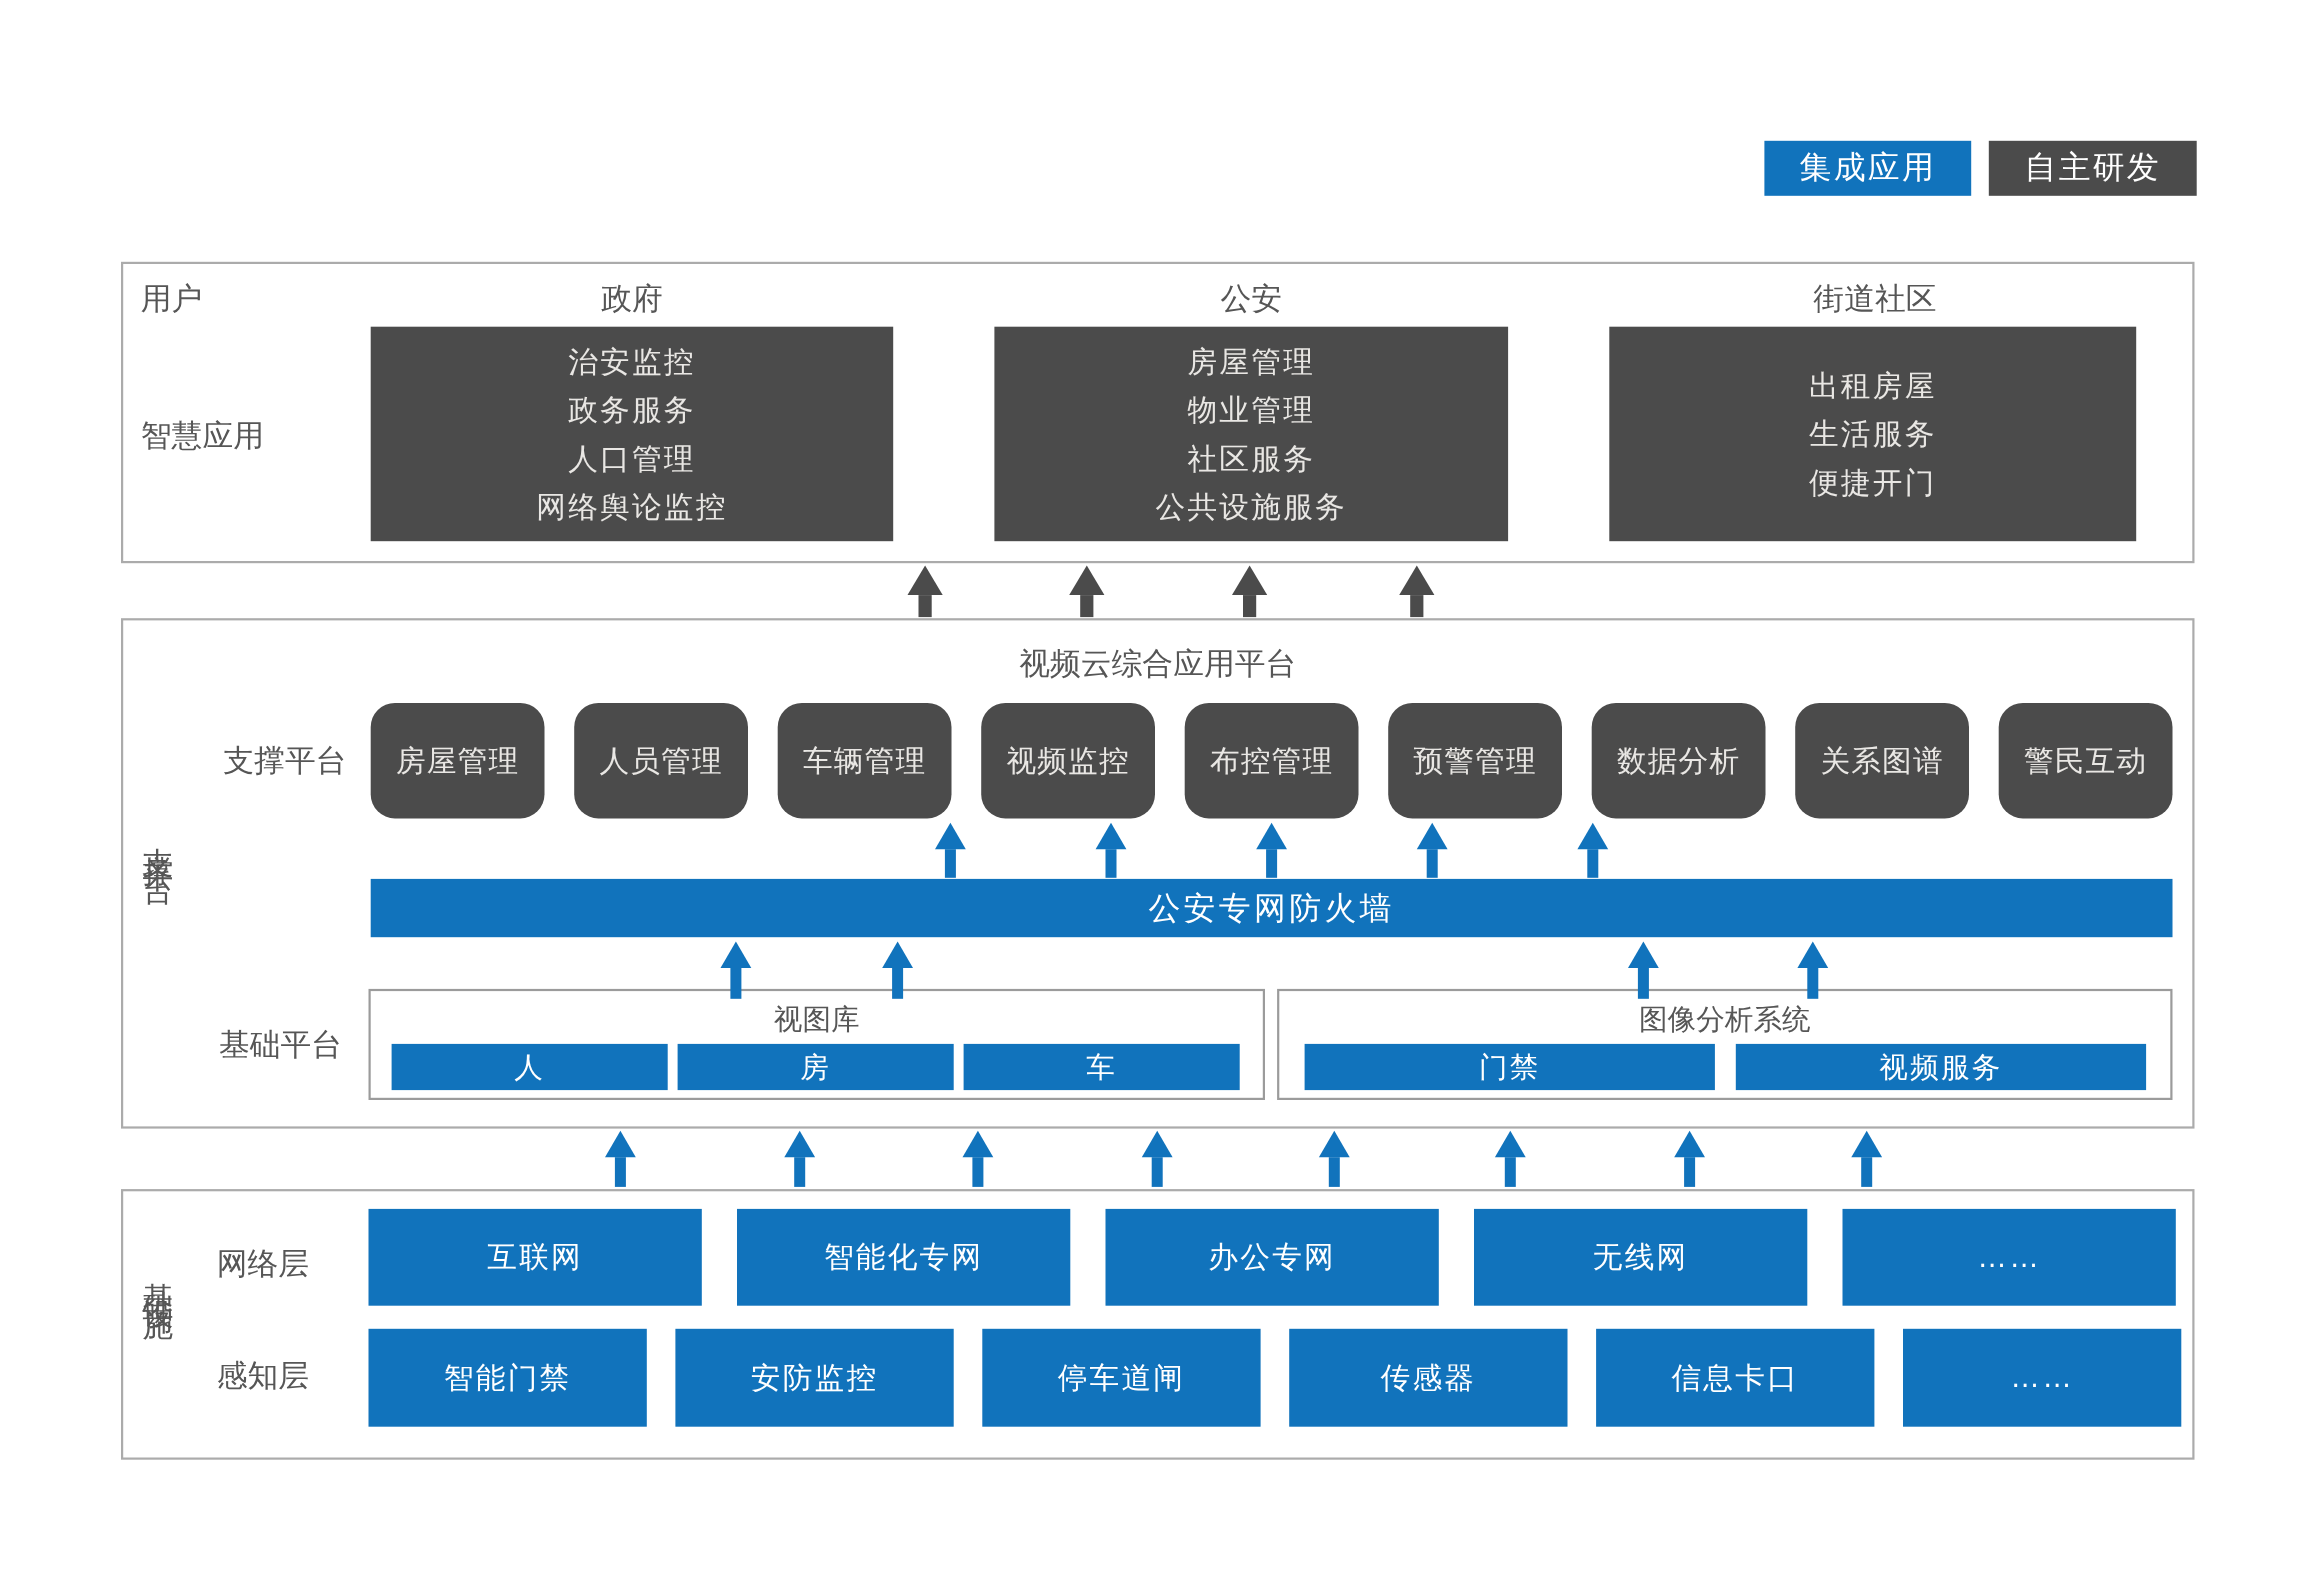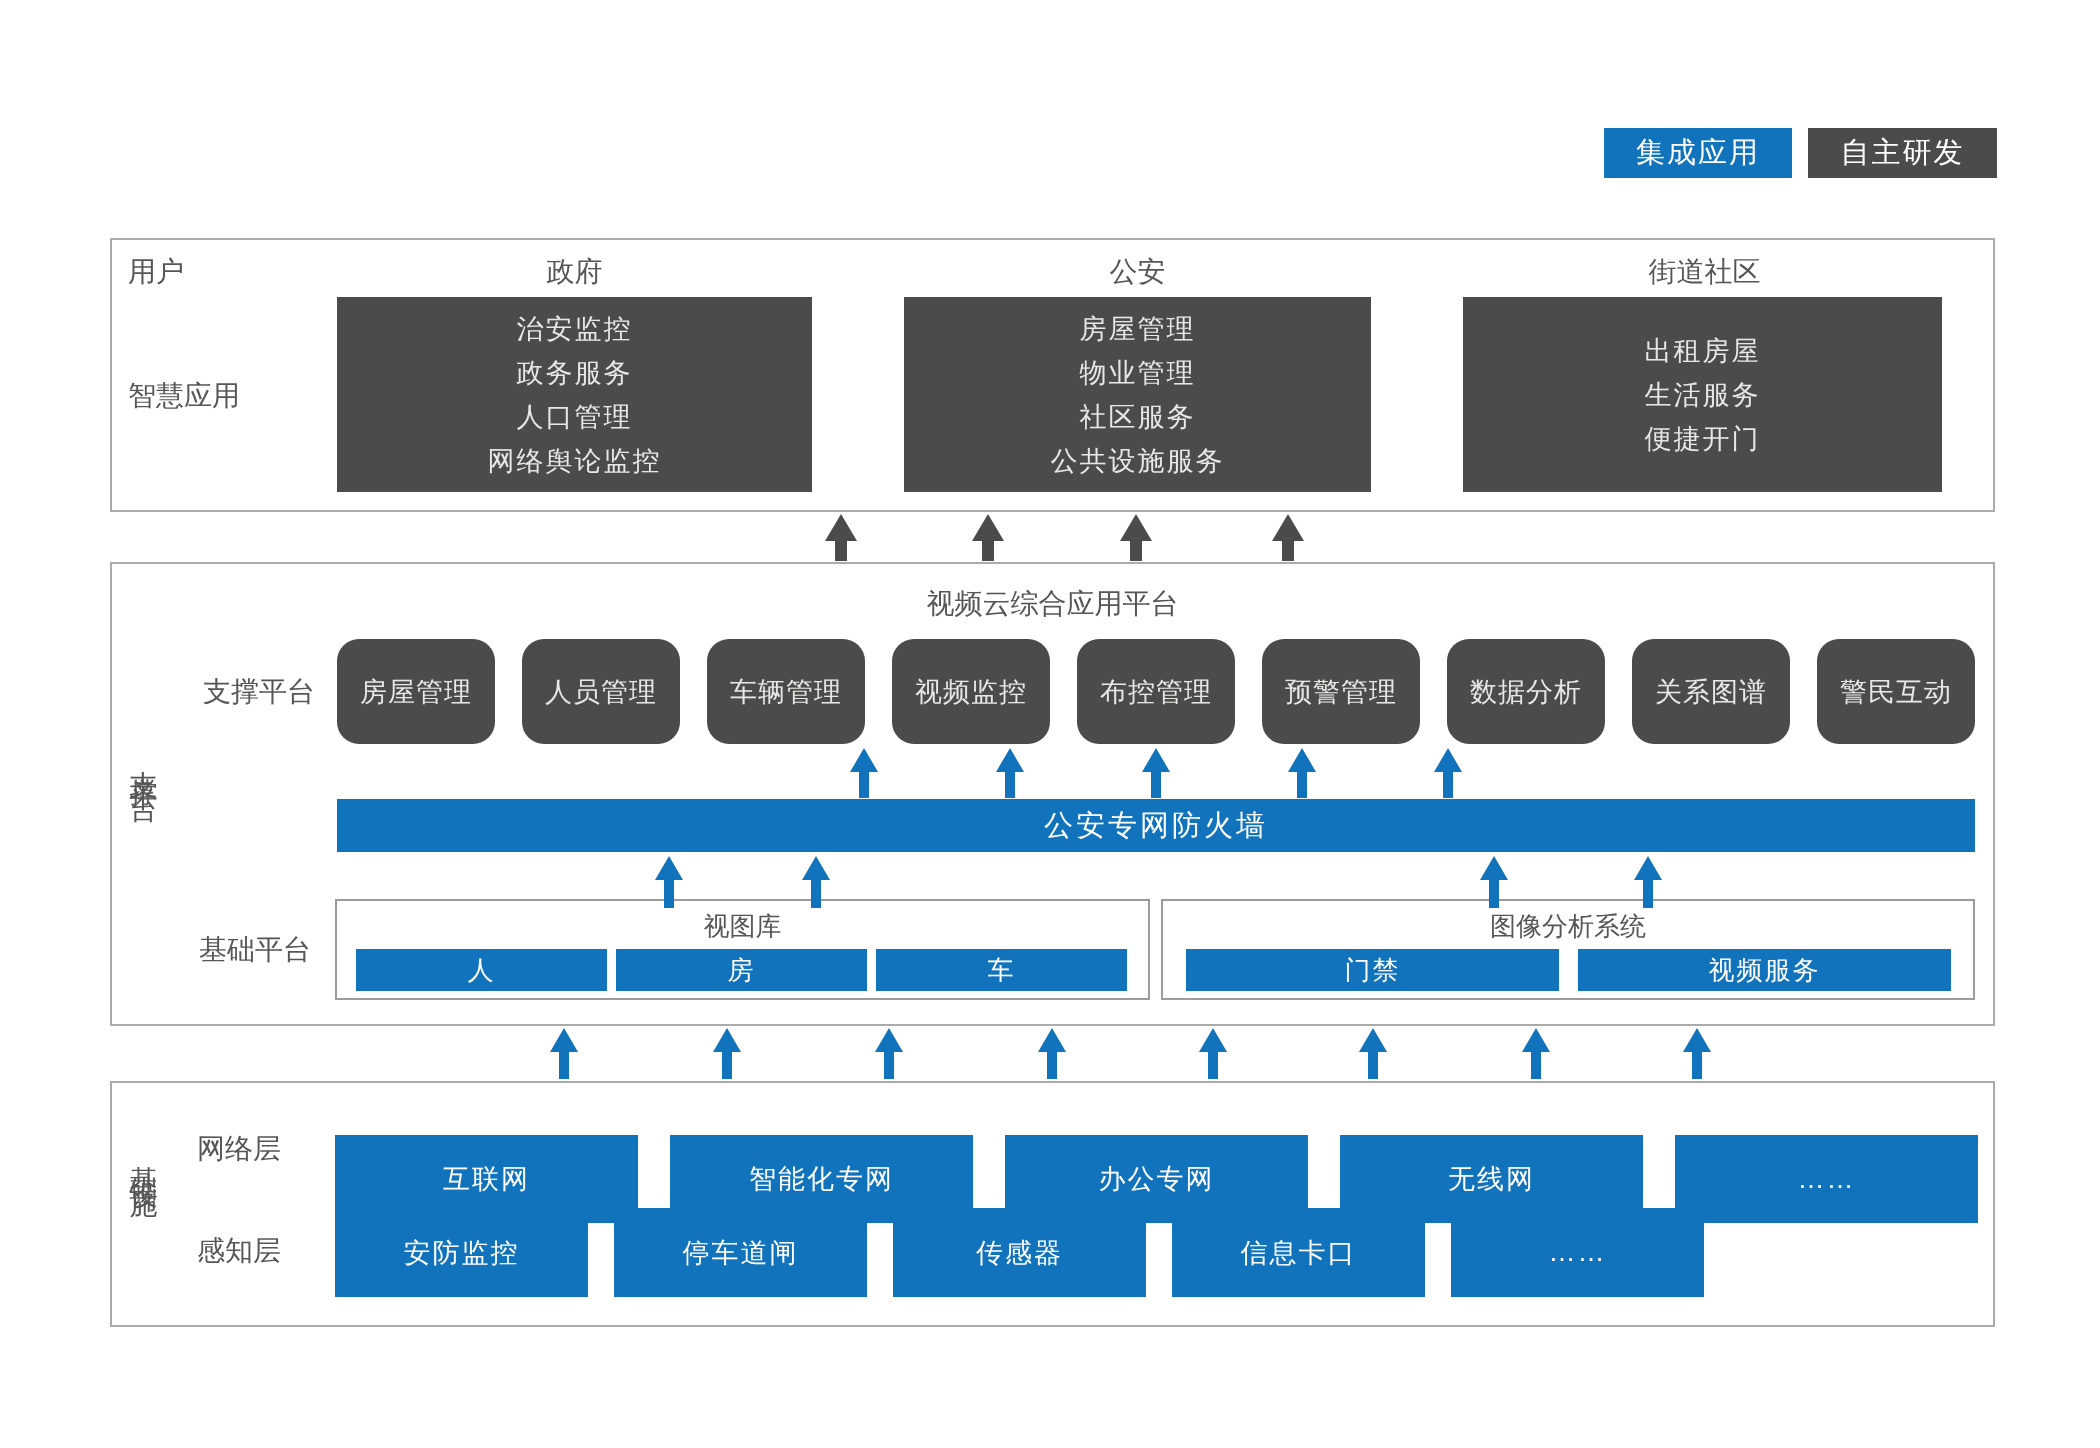--- a/index.html
+++ b/index.html
@@ -65,21 +65,21 @@
 
   
   .v-infra{left:16px;top:60px;}
   .net-lbl{left:85px;top:52px;}
   .sense-lbl{left:85px;top:154px;}
   .brow{position:absolute;left:223px;display:flex;}
   .netrow{top:16px;gap:32px;}
   .senserow{top:125px;gap:26px;}
   .bbox{background:var(--blue);display:flex;align-items:center;justify-content:center;color:#fff;
         font-size:27px;letter-spacing:2px;}
-  .nbox{width:303px;height:88px;margin-top:36px;}
+  .nbox{width:303px;height:88px;}
   .sbox{width:253px;height:89px;}
 
   
   .arrow{position:absolute;display:flex;flex-direction:column;align-items:center;z-index:5;}
   .arrow .head{width:0;height:0;border-style:solid;}
   .arrow .stem{flex:1;}
   .arrow.blue .head{border-width:0 14px 24px 14px;border-color:transparent transparent var(--blue) transparent;}
   .arrow.blue .stem{width:10px;background:var(--blue);}
   .arrow.gray .head{border-width:0 16px 27px 16px;border-color:transparent transparent var(--dark) transparent;}
   .arrow.gray .stem{width:12px;background:var(--dark);}
@@ -173,20 +173,21 @@
     <div class="bbox nbox">互联网</div>
         <div class="bbox nbox">智能化专网</div>
         <div class="bbox nbox">办公专网</div>
         <div class="bbox nbox">无线网</div>
         <div class="bbox nbox">……</div>
       </div>
 
     <div class="lbl sense-lbl">感知层</div>
     <div class="brow senserow">
 
+    <div class="bbox sbox">智能门禁</div>
         <div class="bbox sbox">安防监控</div>
         <div class="bbox sbox">停车道闸</div>
         <div class="bbox sbox">传感器</div>
         <div class="bbox sbox">信息卡口</div>
         <div class="bbox sbox">……</div>
       </div>
   </section>
 
   <div id="arrow-layer">
       <div class="arrow gray" style="left: 825px; top: 514px; height: 47px;">

